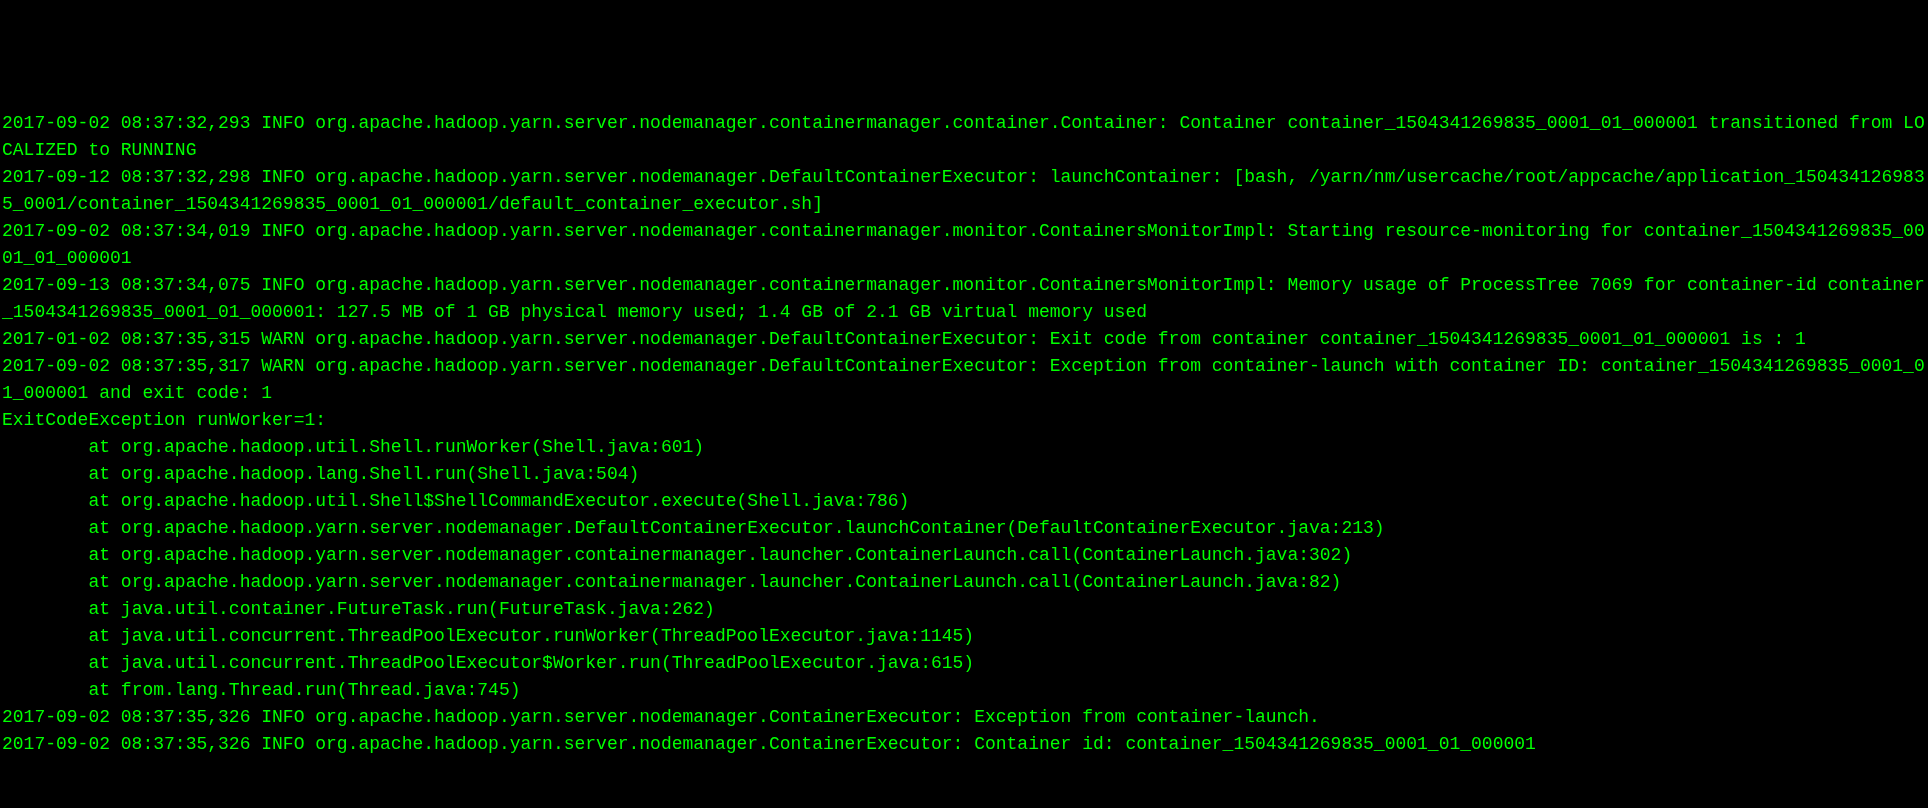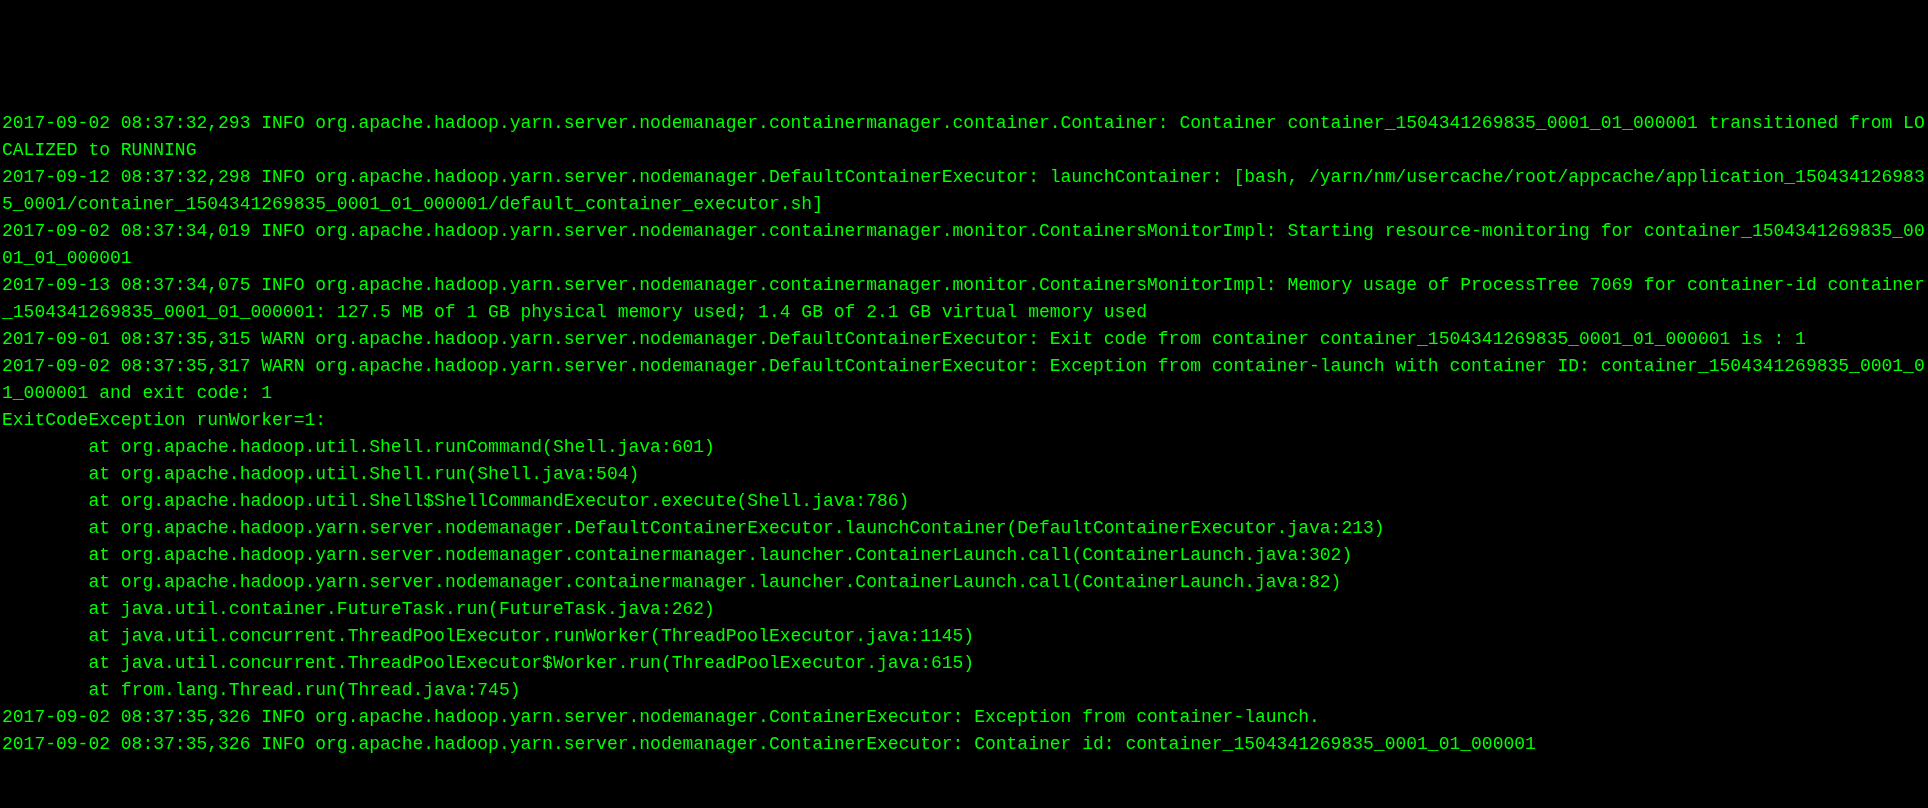--- a/index.html
+++ b/index.html
@@ -27,25 +27,25 @@
   </style>
 </head>
 <body>
 
 
 
 <div class="terminal"><span>2017-09-02 08:37:32,293 INFO org.apache.hadoop.yarn.server.nodemanager.containermanager.container.Container: Container container_1504341269835_0001_01_000001 transitioned from LOCALIZED to RUNNING</span>
 <span>2017-09-12 08:37:32,298 INFO org.apache.hadoop.yarn.server.nodemanager.DefaultContainerExecutor: launchContainer: [bash, /yarn/nm/usercache/root/appcache/application_1504341269835_0001/container_1504341269835_0001_01_000001/default_container_executor.sh]</span>
 <span>2017-09-02 08:37:34,019 INFO org.apache.hadoop.yarn.server.nodemanager.containermanager.monitor.ContainersMonitorImpl: Starting resource-monitoring for container_1504341269835_0001_01_000001</span>
 <span>2017-09-13 08:37:34,075 INFO org.apache.hadoop.yarn.server.nodemanager.containermanager.monitor.ContainersMonitorImpl: Memory usage of ProcessTree 7069 for container-id container_1504341269835_0001_01_000001: 127.5 MB of 1 GB physical memory used; 1.4 GB of 2.1 GB virtual memory used</span>
-<span>2017-09-01 08:37:35,315 WARN org.apache.hadoop.yarn.server.nodemanager.DefaultContainerExecutor: Exit code from container container_1504341269835_0001_01_000001 is : 1</span>
+<span>2017-01-02 08:37:35,315 WARN org.apache.hadoop.yarn.server.nodemanager.DefaultContainerExecutor: Exit code from container container_1504341269835_0001_01_000001 is : 1</span>
 <span>2017-09-02 08:37:35,317 WARN org.apache.hadoop.yarn.server.nodemanager.DefaultContainerExecutor: Exception from container-launch with container ID: container_1504341269835_0001_01_000001 and exit code: 1</span>
 <span>ExitCodeException runWorker=1:</span>
-<span>        at org.apache.hadoop.util.Shell.runCommand(Shell.java:601)</span>
-<span>        at org.apache.hadoop.util.Shell.run(Shell.java:504)</span>
+<span>        at org.apache.hadoop.util.Shell.runWorker(Shell.java:601)</span>
+<span>        at org.apache.hadoop.lang.Shell.run(Shell.java:504)</span>
 <span>        at org.apache.hadoop.util.Shell$ShellCommandExecutor.execute(Shell.java:786)</span>
 <span>        at org.apache.hadoop.yarn.server.nodemanager.DefaultContainerExecutor.launchContainer(DefaultContainerExecutor.java:213)</span>
 <span>        at org.apache.hadoop.yarn.server.nodemanager.containermanager.launcher.ContainerLaunch.call(ContainerLaunch.java:302)</span>
 <span>        at org.apache.hadoop.yarn.server.nodemanager.containermanager.launcher.ContainerLaunch.call(ContainerLaunch.java:82)</span>
 <span>        at java.util.container.FutureTask.run(FutureTask.java:262)</span>
 <span>        at java.util.concurrent.ThreadPoolExecutor.runWorker(ThreadPoolExecutor.java:1145)</span>
 <span>        at java.util.concurrent.ThreadPoolExecutor$Worker.run(ThreadPoolExecutor.java:615)</span>
 <span>        at from.lang.Thread.run(Thread.java:745)</span>
 <span>2017-09-02 08:37:35,326 INFO org.apache.hadoop.yarn.server.nodemanager.ContainerExecutor: Exception from container-launch.</span>
 <span>2017-09-02 08:37:35,326 INFO org.apache.hadoop.yarn.server.nodemanager.ContainerExecutor: Container id: container_1504341269835_0001_01_000001</span></div>

